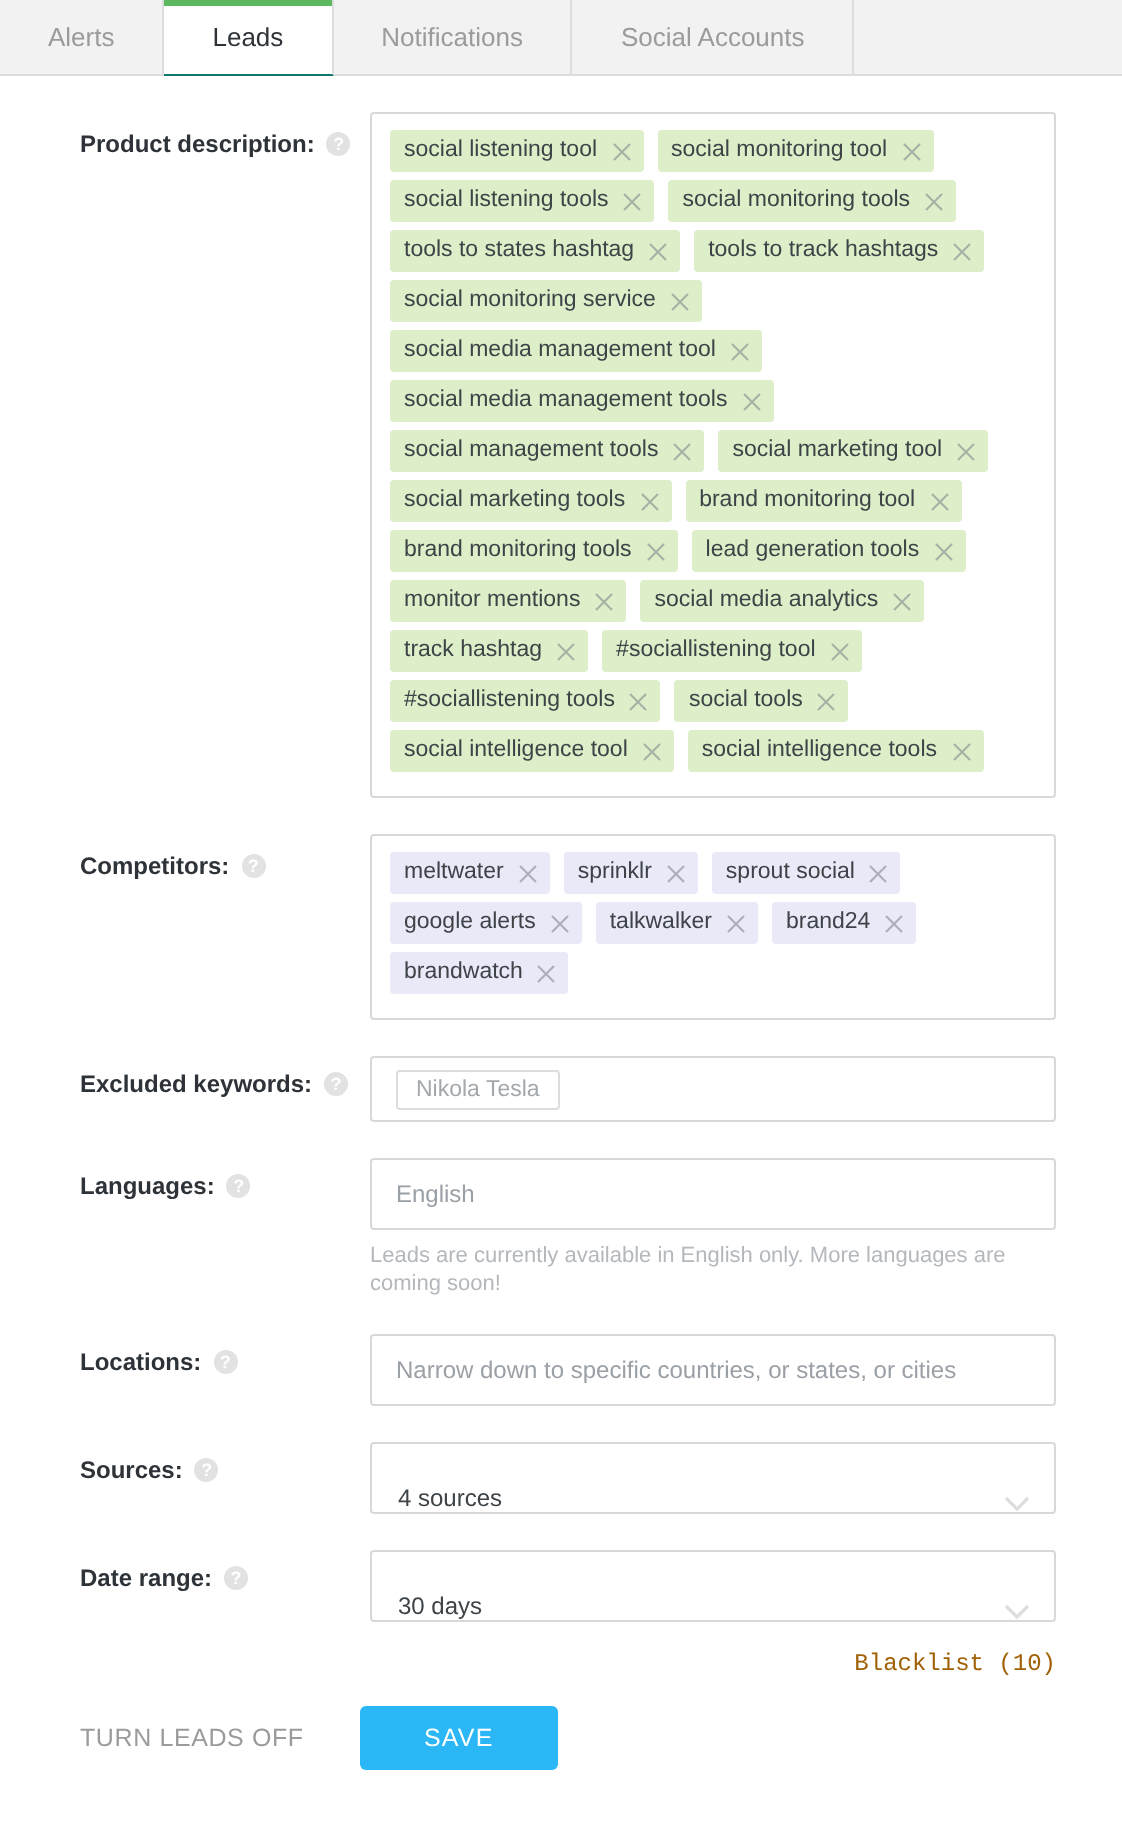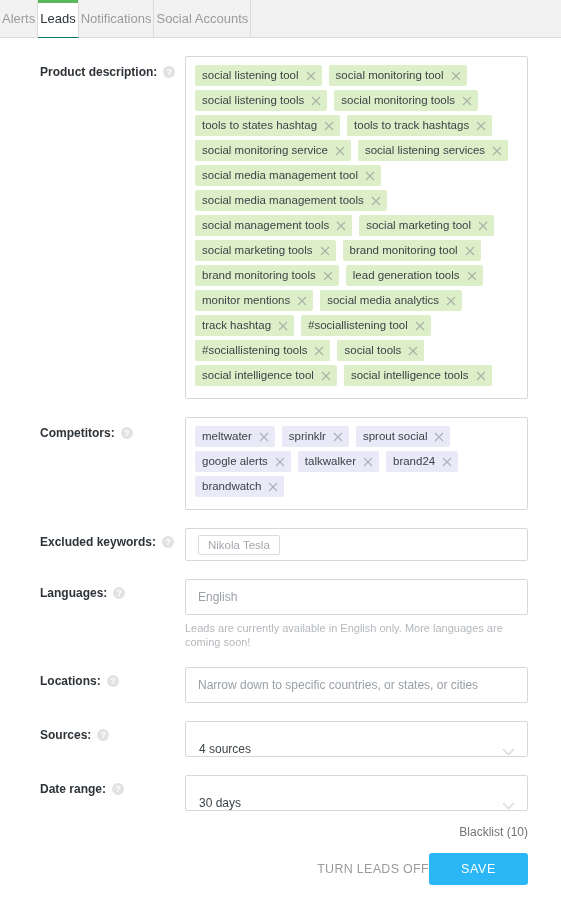--- a/index.html
+++ b/index.html
@@ -22,21 +22,21 @@
     align-items: stretch;
     height: 38px;
     background: #f2f2f2;
     border-bottom: 1px solid #dcdcdc;
     box-sizing: border-box;
   }
   .tab {
     display: flex;
     align-items: center;
     justify-content: center;
-    padding: 0 2px;
+    padding: 0 24px;
     font-size: 13px;
     color: #9b9b9b;
     background: #f2f2f2;
     border-right: 1px solid #dcdcdc;
     position: relative;
     box-sizing: border-box;
     cursor: pointer;
     white-space: nowrap;
   }
   .tab.active {
@@ -184,30 +184,32 @@
   .chev { opacity: .35; display: block; }
 
   .blacklist-row {
     display: flex;
     justify-content: flex-end;
     padding: 0 33px;
     margin-top: 14px;
   }
   .blacklist {
     font-size: 12px;
-    color: #737373;
+    color: #a16207;
     cursor: pointer;
     text-decoration: none;
+    font-family: Liberation Mono, monospace;
   }
   .actions {
     display: flex;
     align-items: center;
-    justify-content: flex-end;
+    justify-content: flex-start;
     padding: 0 33px 0 40px;
     margin-top: 14px;
+    gap: 28px;
   }
   .turnoff {
     font-size: 12.5px;
     color: #9b9b9b;
     letter-spacing: .3px;
     cursor: pointer;
   }
   .save-btn {
     background: #2bb7f5;
     color: #fff;
@@ -303,28 +305,20 @@
             </span>
             <span class="tag green">
               <span>social monitoring service</span>
               <span class="tag-x">
                 <svg width="10" height="10" viewBox="0 0 10 10">
                   <path d="M1 1 L9 9 M9 1 L1 9" stroke="#7b8289" stroke-width="1.1" fill="none"></path>
                 </svg>
               </span>
             </span>
             <span class="tag green">
-              <span>social listening services</span>
-              <span class="tag-x">
-                <svg width="10" height="10" viewBox="0 0 10 10">
-                  <path d="M1 1 L9 9 M9 1 L1 9" stroke="#7b8289" stroke-width="1.1" fill="none"></path>
-                </svg>
-              </span>
-            </span>
-            <span class="tag green">
               <span>social media management tool</span>
               <span class="tag-x">
                 <svg width="10" height="10" viewBox="0 0 10 10">
                   <path d="M1 1 L9 9 M9 1 L1 9" stroke="#7b8289" stroke-width="1.1" fill="none"></path>
                 </svg>
               </span>
             </span>
             <span class="tag green">
               <span>social media management tools</span>
               <span class="tag-x">

